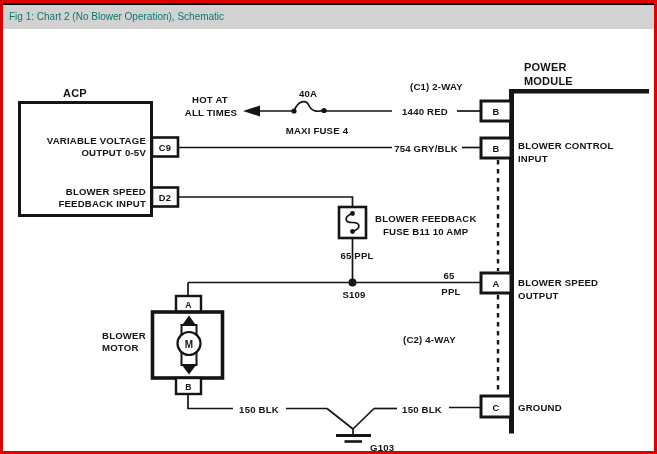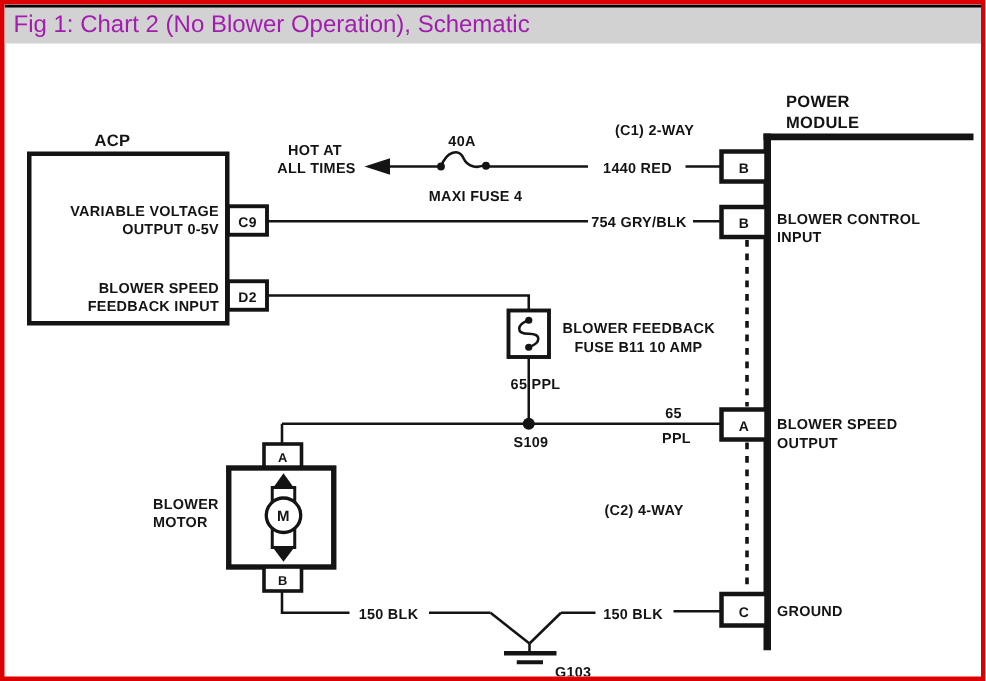--- a/index.html
+++ b/index.html
@@ -12,22 +12,22 @@
     font-family:"Liberation Sans",sans-serif;
     overflow:hidden;
   }
   .titlebar{
     position:absolute;top:0;left:0;right:0;
     height:24px;
     border-top:2px solid #000;
     background:#d2d2d2;
     line-height:24px;
     padding-left:6px;
-    font-size:16px;
-    color:#a21caf;
+    font-size:10px;
+    color:#0f766e;
     white-space:nowrap;
   }
   svg.schematic{position:absolute;top:0;left:0;}
   svg text{
     font-family:"Liberation Sans",sans-serif;
     font-weight:bold;
     font-size:9.6px;
     fill:#141414;
     letter-spacing:0.2px;
   }

